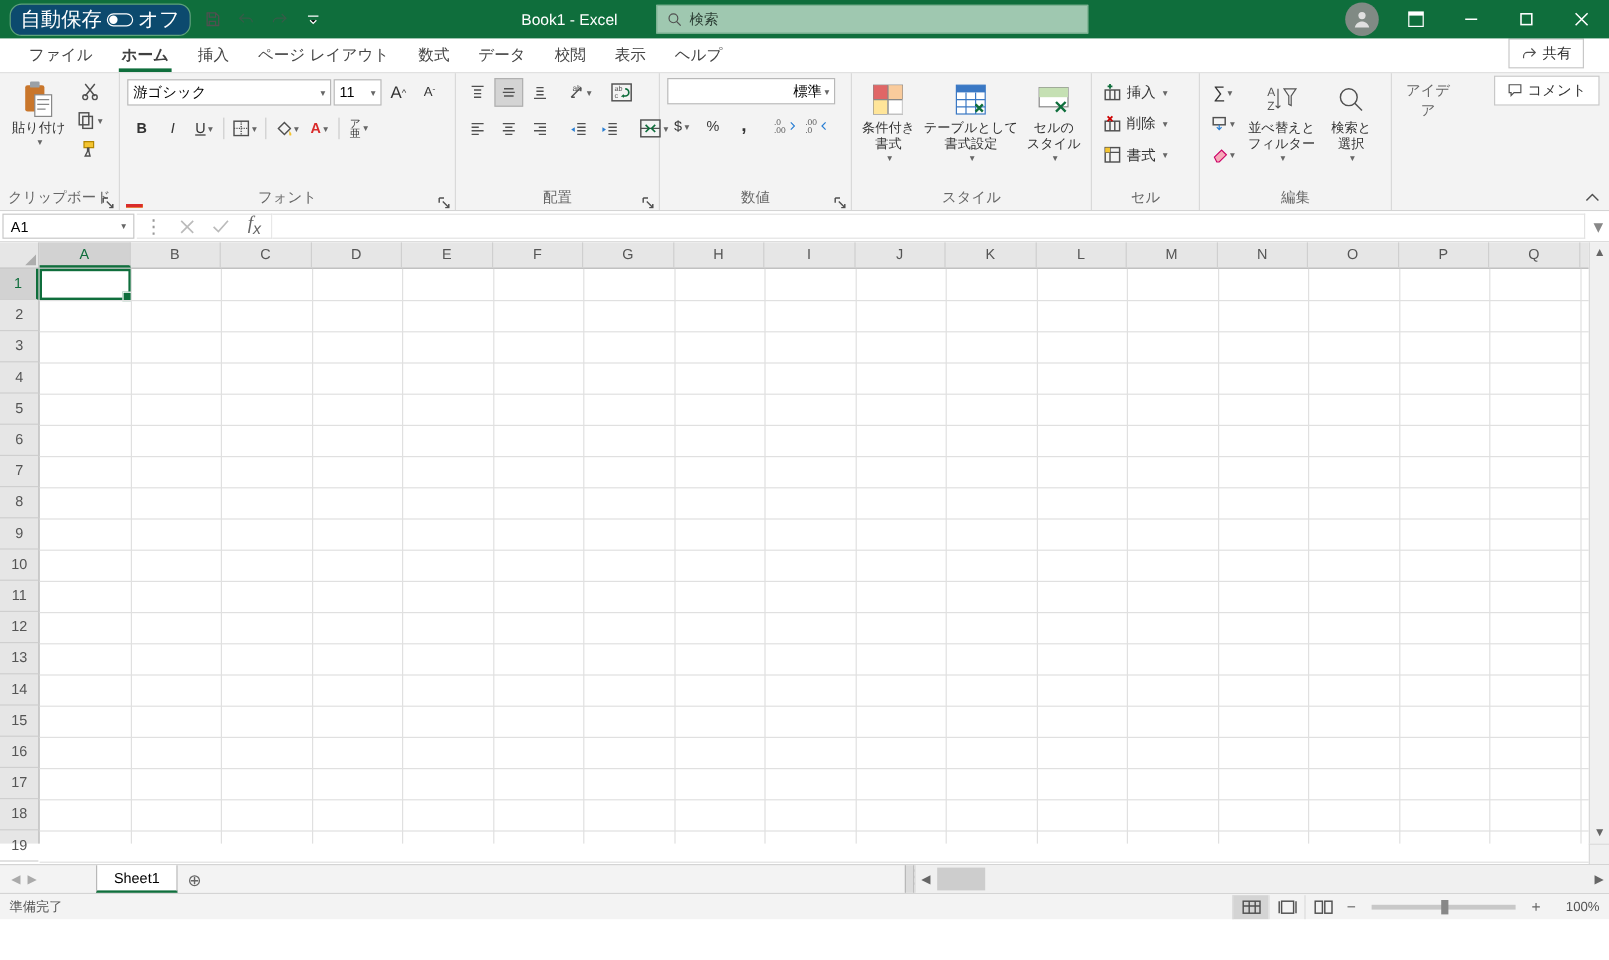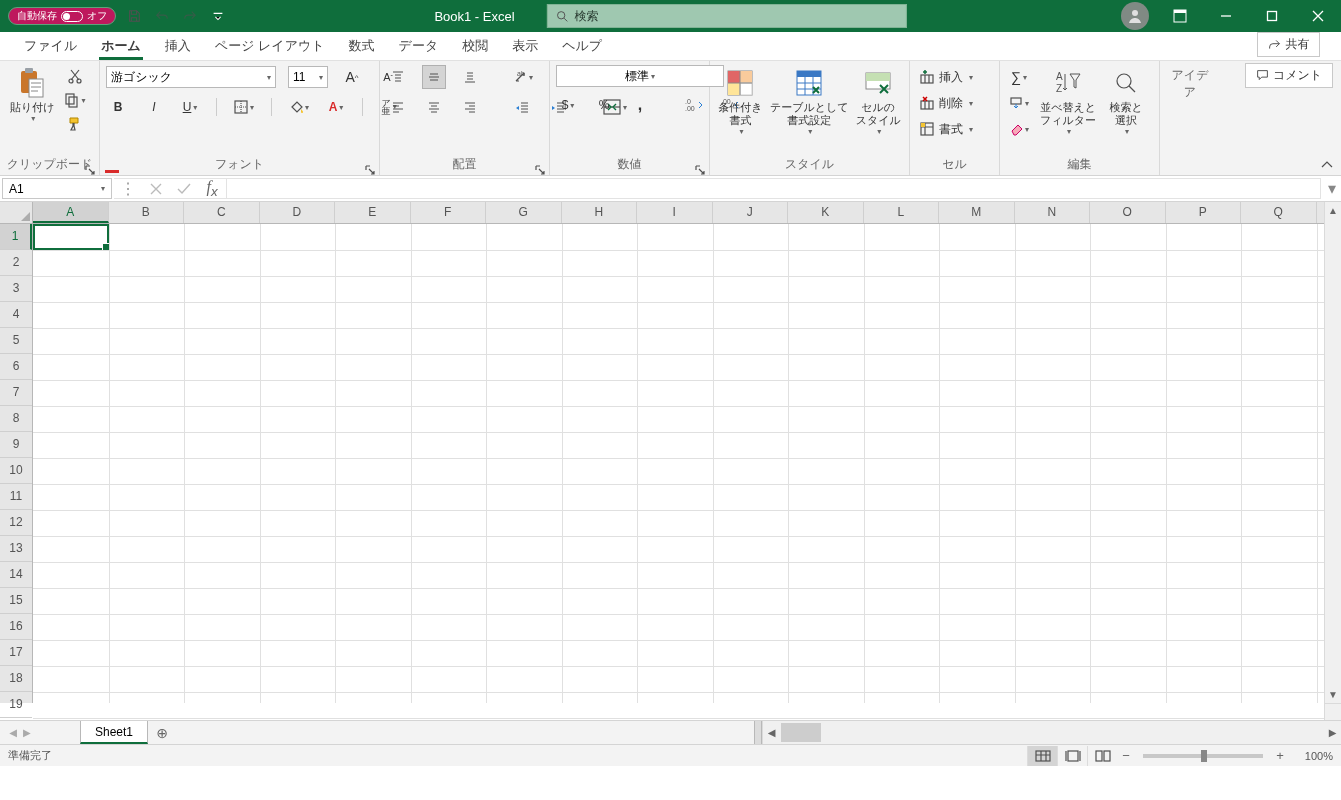--- a/index.html
+++ b/index.html
@@ -1,21 +1,21 @@
 <!DOCTYPE html>
 <html><head>
 <meta charset="utf-8">
 <style>
 * { margin: 0; padding: 0; box-sizing: border-box; font-family: "Yu Gothic UI", "Segoe UI", Meiryo, sans-serif; }
 body { background: #fff; overflow: hidden; width: 1341px; height: 800px; }
 
 
 .titlebar { height: 32px; background: #0f6e3c; display: flex; align-items: center; color: #fff; font-size: 12px; position: relative; }
 .titlebar-left { display: flex; align-items: center; padding-left: 8px; gap: 8px; }
-.autosave-pill { display: flex; align-items: center; gap: 4px; background: #be185d; border: 1px solid #5fa27b; border-radius: 10px; padding: 1px 8px; font-size: 10px; }
+.autosave-pill { display: flex; align-items: center; gap: 4px; background: #0c4a6e; border: 1px solid #5fa27b; border-radius: 10px; padding: 1px 8px; font-size: 17px; }
 .toggle-off { width: 22px; height: 11px; border: 1px solid #fff; border-radius: 6px; position: relative; background: transparent; }
 .toggle-off::after { content: ''; position: absolute; left: 1px; top: 1px; width: 7px; height: 7px; border-radius: 50%; background: #fff; }
 .qat-btn { width: 20px; height: 20px; display: flex; align-items: center; justify-content: center; cursor: pointer; }
 .qat-btn svg { width: 14px; height: 14px; }
 .title-center { position: absolute; left: 50%; transform: translateX(-50%); display: flex; align-items: center; gap: 32px; }
 .doc-title { font-size: 13px; white-space: nowrap; }
 .search-box { width: 360px; height: 24px; background: #9fc8b0; border: 1px solid #7fb394; display: flex; align-items: center; padding: 0 8px; gap: 6px; color: #2a3c32; font-size: 12px; }
 .search-box svg { width: 13px; height: 13px; }
 .titlebar-right { margin-left: auto; display: flex; align-items: center; }
 .user-badge { width: 28px; height: 28px; border-radius: 50%; background: #808a84; display: flex; align-items: center; justify-content: center; margin-right: 8px; }
@@ -36,29 +36,29 @@
 .group-body { flex: 1; display: flex; align-items: flex-start; gap: 4px; }
 .group-label { font-size: 12px; color: #666; text-align: center; padding-top: 2px; position: relative; }
 .dlg-launcher { position: absolute; right: 2px; bottom: 2px; width: 12px; height: 12px; cursor: pointer; }
 .dlg-launcher svg { width: 10px; height: 10px; }
 
 .bigbtn { display: flex; flex-direction: column; align-items: center; justify-content: flex-start; padding: 2px 4px; font-size: 11px; color: #333; cursor: pointer; min-width: 44px; text-align: center; line-height: 1.2; }
 .bigbtn .ico { width: 32px; height: 32px; margin-bottom: 2px; display: flex; align-items: center; justify-content: center; }
 .bigbtn .lbl { white-space: pre-line; }
 .smallcol { display: flex; flex-direction: column; gap: 2px; }
 .smallbtn { width: 24px; height: 22px; display: flex; align-items: center; justify-content: center; cursor: pointer; position: relative; }
-.row { display: flex; gap: 12px; align-items: center; }
+.row { display: flex; gap: 2px; align-items: center; }
 .sb { height: 24px; min-width: 24px; display: flex; align-items: center; justify-content: center; cursor: pointer; font-size: 12px; color: #333; padding: 0 3px; }
 .sb.active { background: #d4d4d4; border: 1px solid #b0b0b0; }
 .dd-caret { font-size: 8px; color: #666; margin-left: 2px; }
 
 .font-box, .size-box, .numfmt-box { background: #fff; border: 1px solid #b8b8b8; height: 22px; font-size: 12px; display: flex; align-items: center; padding: 0 4px; }
 .font-box { width: 170px; justify-content: space-between; }
 .size-box { width: 40px; justify-content: space-between; }
-.numfmt-box { width: 168px; justify-content: center; }
+.numfmt-box { width: 140px; justify-content: flex-end; }
 
 .ribbon-collapse { margin-left: auto; width: 28px; display: flex; align-items: flex-end; justify-content: center; padding-bottom: 6px; cursor: pointer; color: #666; }
 
 
 .fbar { height: 26px; background: #fff; border-bottom: 1px solid #d4d4d4; display: flex; align-items: stretch; }
 .namebox { width: 110px; border: 1px solid #c8c8c8; margin: 2px; background: #fff; display: flex; align-items: center; padding: 0 6px; font-size: 12px; justify-content: space-between; }
 .fbar-btns { display: flex; align-items: center; border: 1px solid #e3e3e3; border-left: 0; margin: 2px 0; }
 .fbar-btn { width: 28px; display: flex; align-items: center; justify-content: center; color: #999; cursor: pointer; }
 .fbar-input { flex: 1; border: 1px solid #e3e3e3; border-left: 0; margin: 2px 2px 2px 0; background: #fff; }
 .fbar-expand { width: 18px; display:flex; align-items:center; justify-content:center; color:#888; cursor:pointer; }

